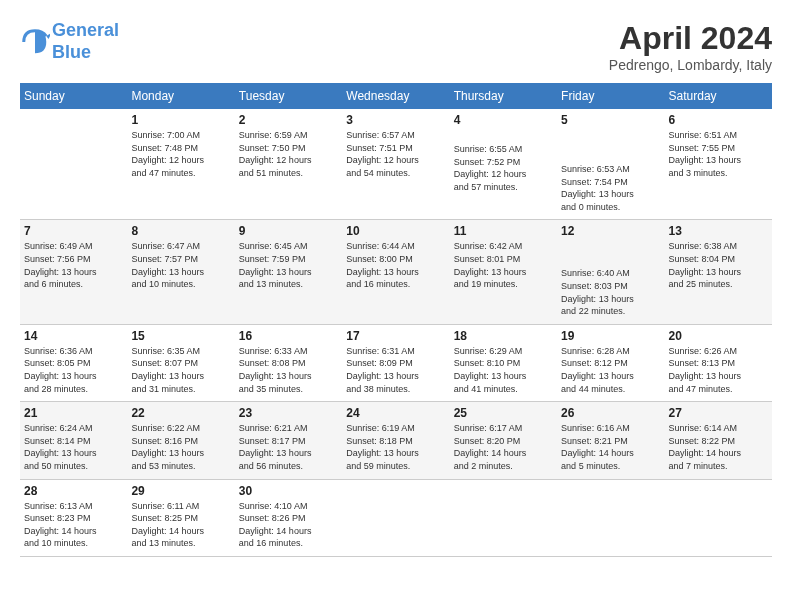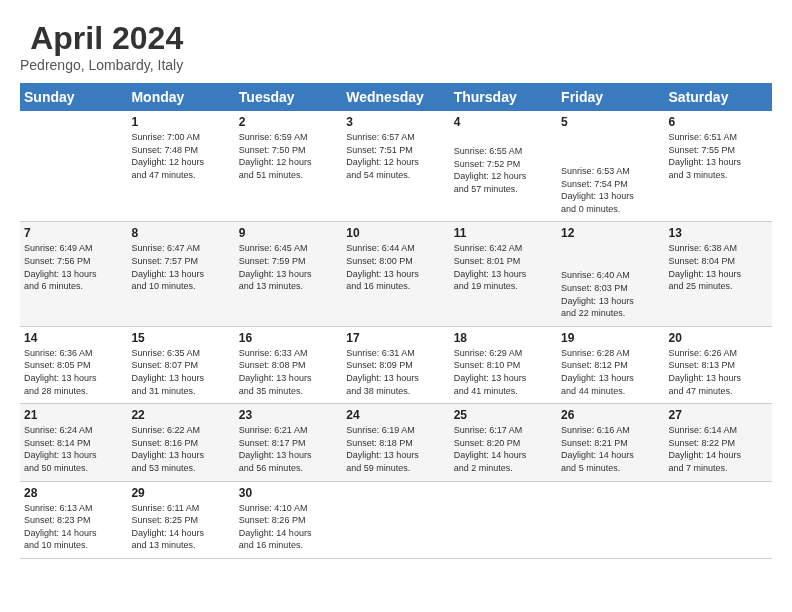--- a/index.html
+++ b/index.html
@@ -49,22 +49,22 @@
     table {
       width: 100%;
       border-collapse: collapse;
       font-size: 10px;
     }
     thead tr th {
       background-color: #3a7abf;
       color: #fff;
       padding: 6px 4px;
       text-align: left;
-      font-size: 14px;
-      font-weight: bold;
+      font-size: 12px;
+      font-weight: normal;
     }
     tbody tr {
       border-bottom: 1px solid #ccc;
     }
     tbody tr:nth-child(odd) {
       background: #fff;
     }
     tbody tr:nth-child(even) {
       background: #f5f5f5;
     }
@@ -84,20 +84,31 @@
     .day-info {
       font-size: 9px;
       color: #333;
       line-height: 1.4;
     }
   </style>
 </head>
 <body>
 
 <div class="header">
+  <div class="logo">
+    <svg class="logo-icon" viewBox="0 0 40 40" xmlns="http://www.w3.org/2000/svg">
+      <path d="M5 20 Q5 5 20 5 Q30 5 35 12" fill="none" stroke="#4a90d9" stroke-width="4"></path>
+      <path d="M20 5 Q35 5 35 20 Q35 35 20 35" fill="#4a90d9"></path>
+      <path d="M35 12 L42 8 L38 16 Z" fill="#4a90d9"></path>
+    </svg>
+    <div class="logo-text">
+      <div><span>General</span></div>
+      <div><span style="color:#4a90d9;">Blue</span></div>
+    </div>
+  </div>
   <div class="title-block">
     <div class="month-title">April 2024</div>
     <div class="location">Pedrengo, Lombardy, Italy</div>
   </div>
 </div>
 
 <table>
   <thead>
     <tr>
     <th>Sunday</th>

